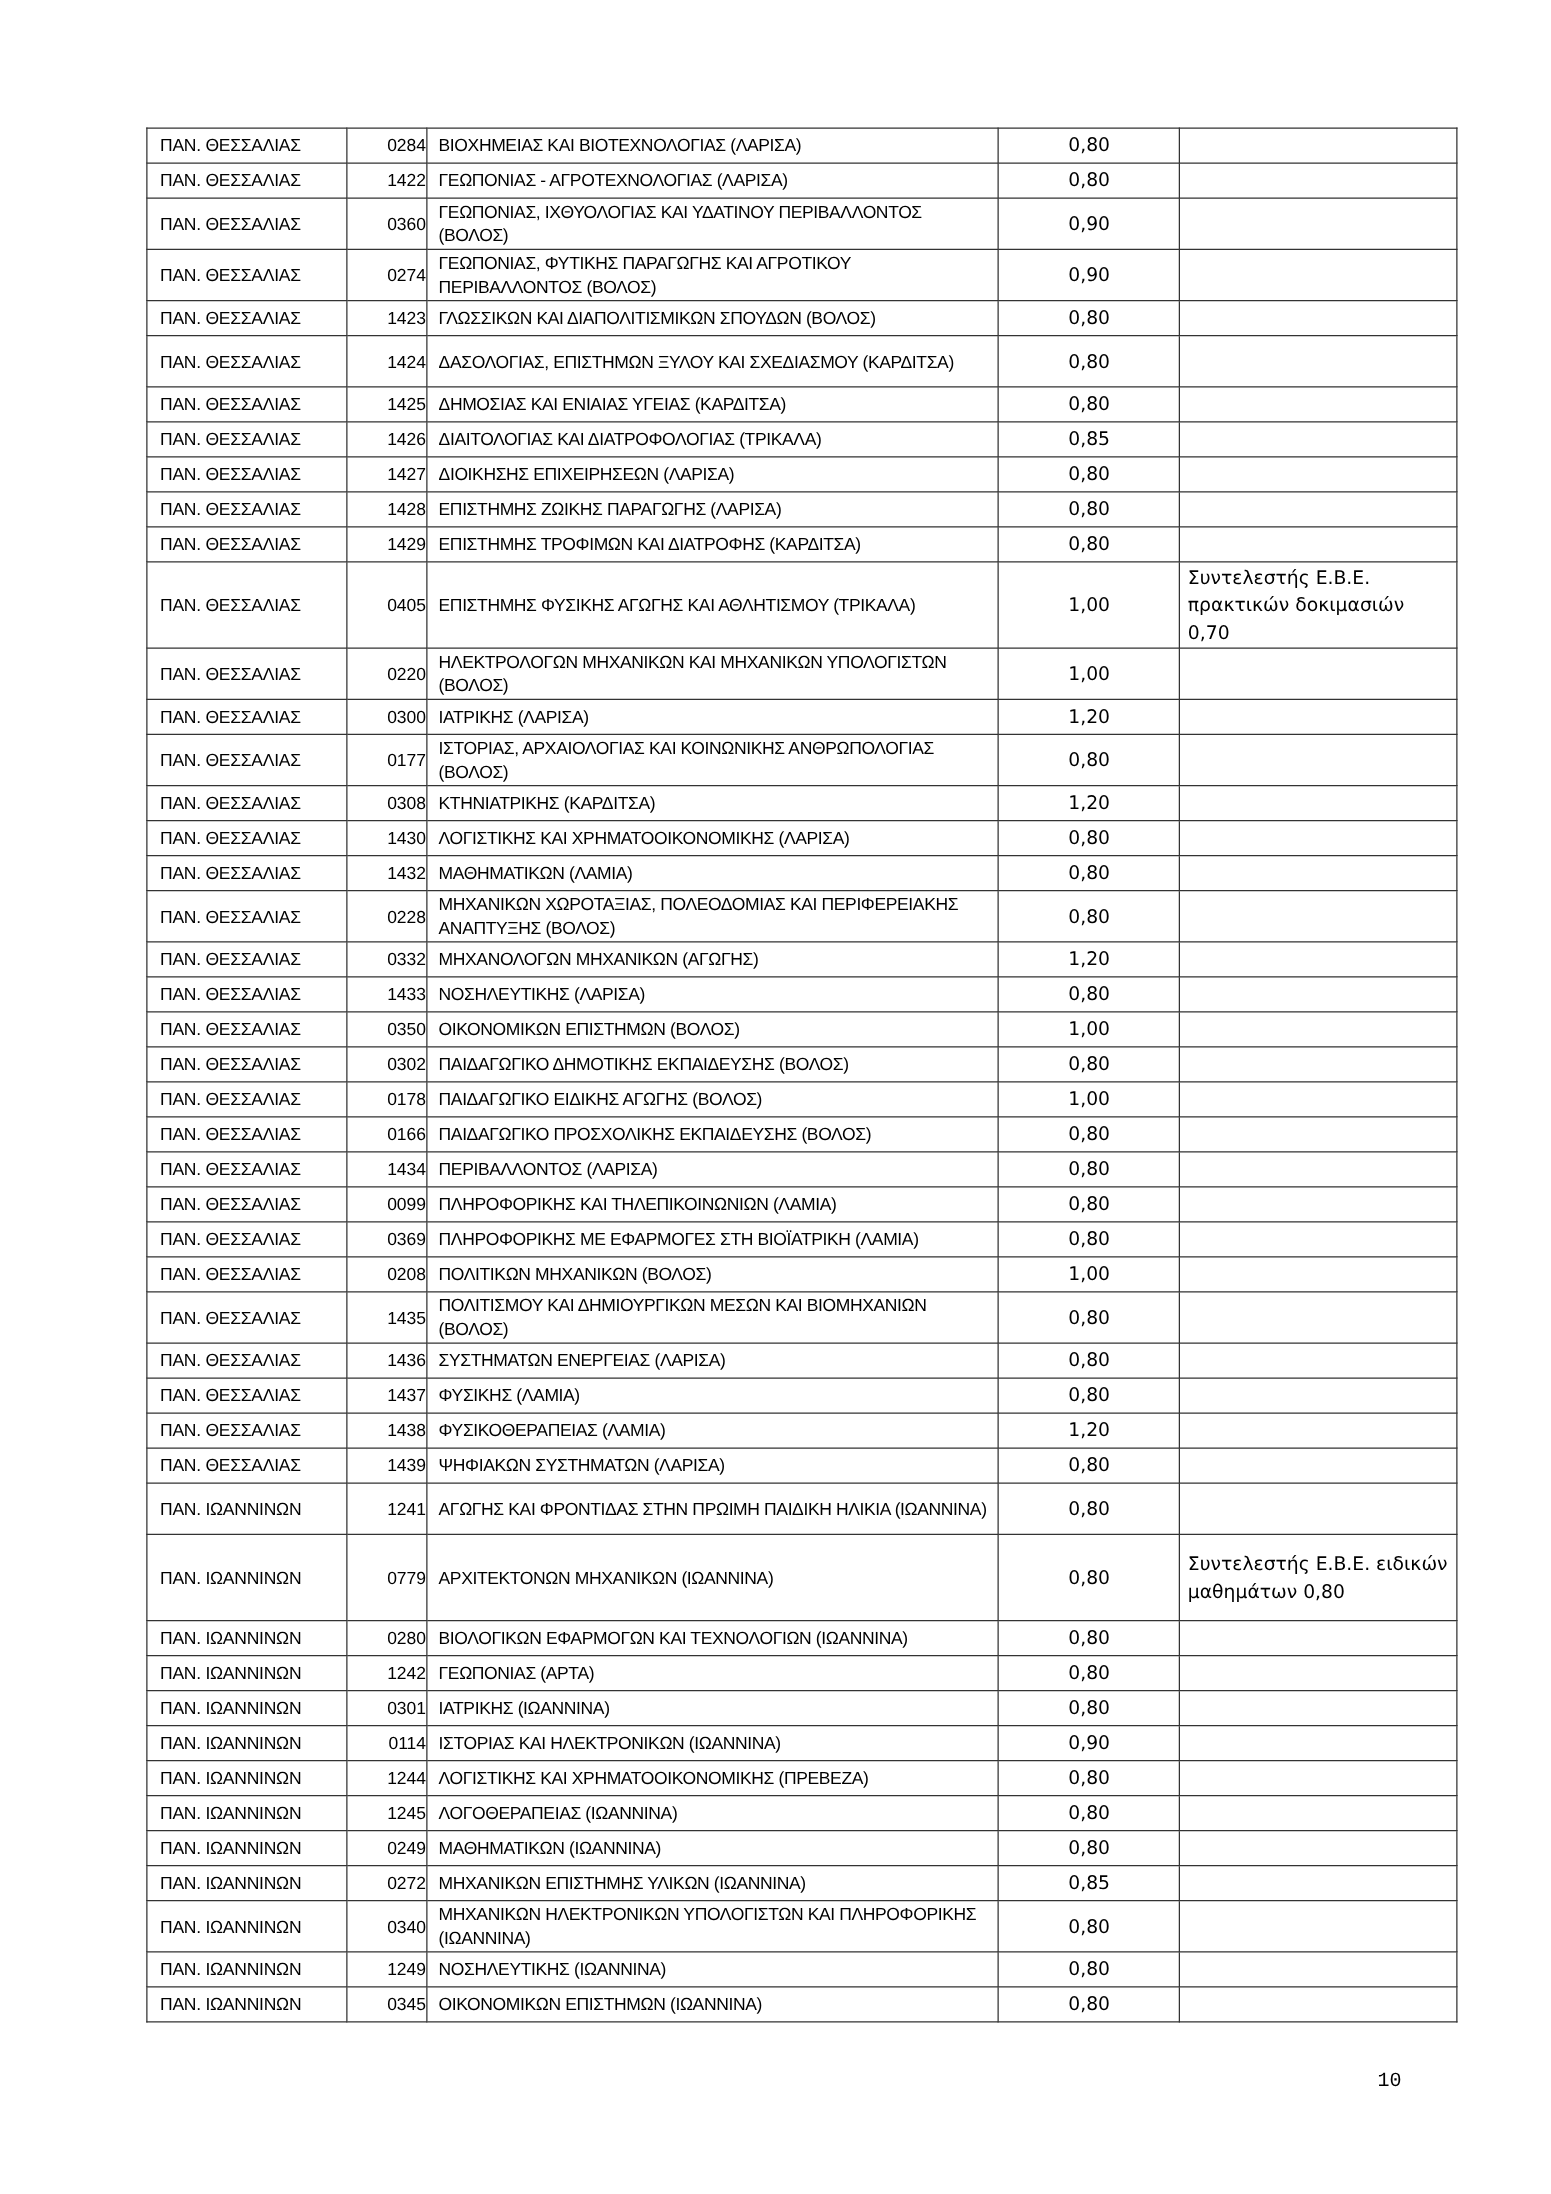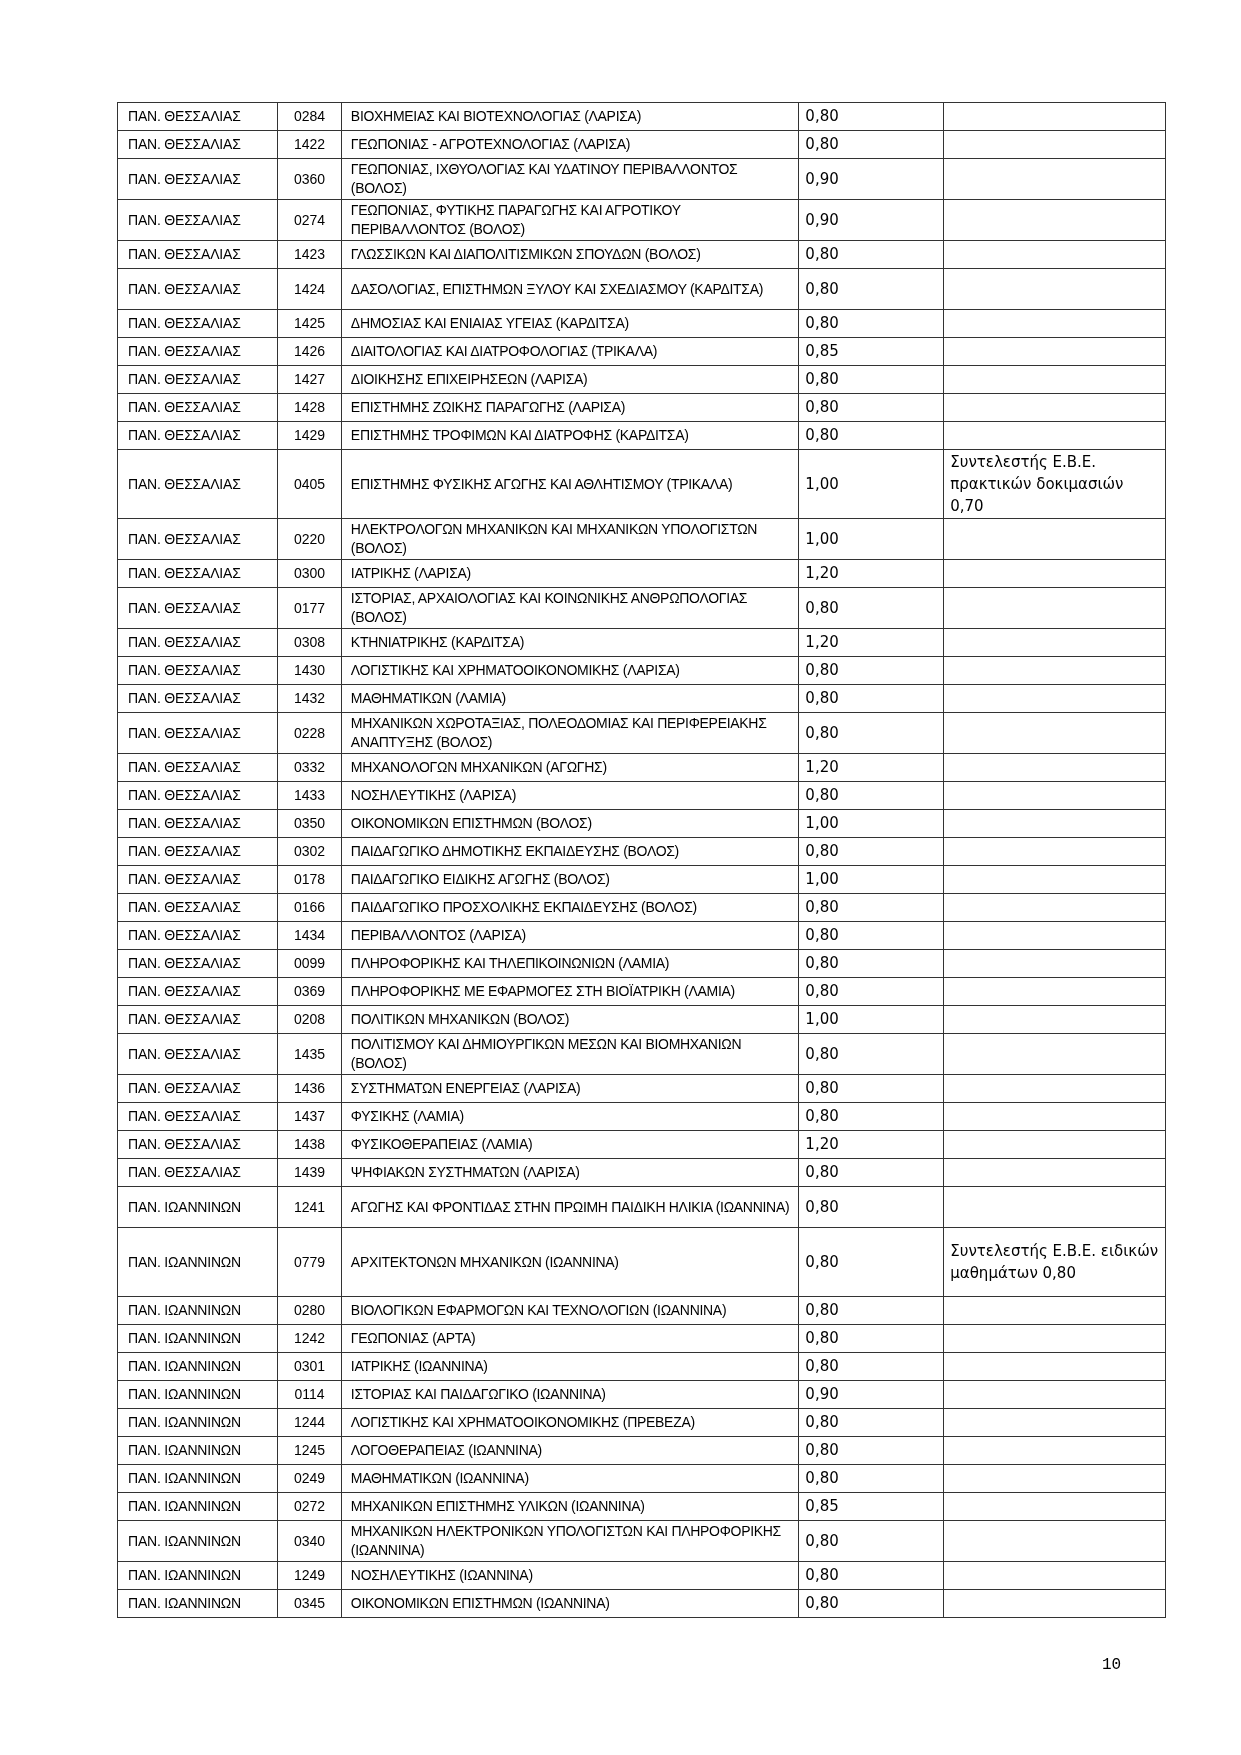--- a/index.html
+++ b/index.html
@@ -3,23 +3,23 @@
 <meta charset="utf-8">
 <style>
   html, body { margin: 0; padding: 0; background: #ffffff; }
   body { width: 1241px; height: 1755px; position: relative; overflow: hidden;
          font-family: "Liberation Sans", "DejaVu Sans", sans-serif; color: #000; }
   #tbl { position: absolute; left: 117px; top: 74px; width: 1049px;
          border-collapse: collapse; table-layout: fixed; margin-top: 28px; }
   #tbl td { border: 1.5px solid #333; padding: 0 6px; font-size: 14px; line-height: 19px;
             vertical-align: middle; height: 28px; box-sizing: border-box; }
   #tbl td.c-uni { width: 148px; padding-left: 10px; letter-spacing: -0.2px; }
-  #tbl td.c-code { width: 59px; text-align: center; padding: 0; }
+  #tbl td.c-code { width: 59px; text-align: right; padding: 0; }
   #tbl td.c-dept { width: 423px; padding-left: 9px; letter-spacing: -0.3px; }
-  #tbl td.c-coef { width: 134px; text-align: left; font-size: 16px; font-family: "DejaVu Sans", sans-serif; font-size: 15px; }
+  #tbl td.c-coef { width: 134px; text-align: center; font-size: 16px; font-family: "DejaVu Sans", sans-serif; font-size: 15px; }
   #tbl td.c-note { width: 205px; text-align: left; font-size: 16px; line-height: 22px; font-family: "DejaVu Sans", sans-serif; font-size: 15px; }
   #tbl tr.tall3 td { height: 69px; }
   #tbl tr.tall2 td { height: 41px; }
   #page-num { position: absolute; left: 1102px; top: 1656px; font-size: 16px;
               font-family: Liberation Mono, monospace; }
 </style>
 </head>
 <body>
 
 <table id="tbl">
@@ -293,21 +293,21 @@
       <tr>
         <td class="c-uni">ΠΑΝ. ΙΩΑΝΝΙΝΩΝ</td>
         <td class="c-code">0301</td>
         <td class="c-dept">ΙΑΤΡΙΚΗΣ (ΙΩΑΝΝΙΝΑ)</td>
         <td class="c-coef">0,80</td>
         <td class="c-note"></td>
       </tr>
       <tr>
         <td class="c-uni">ΠΑΝ. ΙΩΑΝΝΙΝΩΝ</td>
         <td class="c-code">0114</td>
-        <td class="c-dept">ΙΣΤΟΡΙΑΣ ΚΑΙ ΠΑΙΔΑΓΩΓΙΚΟ (ΙΩΑΝΝΙΝΑ)</td>
+        <td class="c-dept">ΙΣΤΟΡΙΑΣ ΚΑΙ ΗΛΕΚΤΡΟΝΙΚΩΝ (ΙΩΑΝΝΙΝΑ)</td>
         <td class="c-coef">0,90</td>
         <td class="c-note"></td>
       </tr>
       <tr>
         <td class="c-uni">ΠΑΝ. ΙΩΑΝΝΙΝΩΝ</td>
         <td class="c-code">1244</td>
         <td class="c-dept">ΛΟΓΙΣΤΙΚΗΣ ΚΑΙ ΧΡΗΜΑΤΟΟΙΚΟΝΟΜΙΚΗΣ (ΠΡΕΒΕΖΑ)</td>
         <td class="c-coef">0,80</td>
         <td class="c-note"></td>
       </tr>

